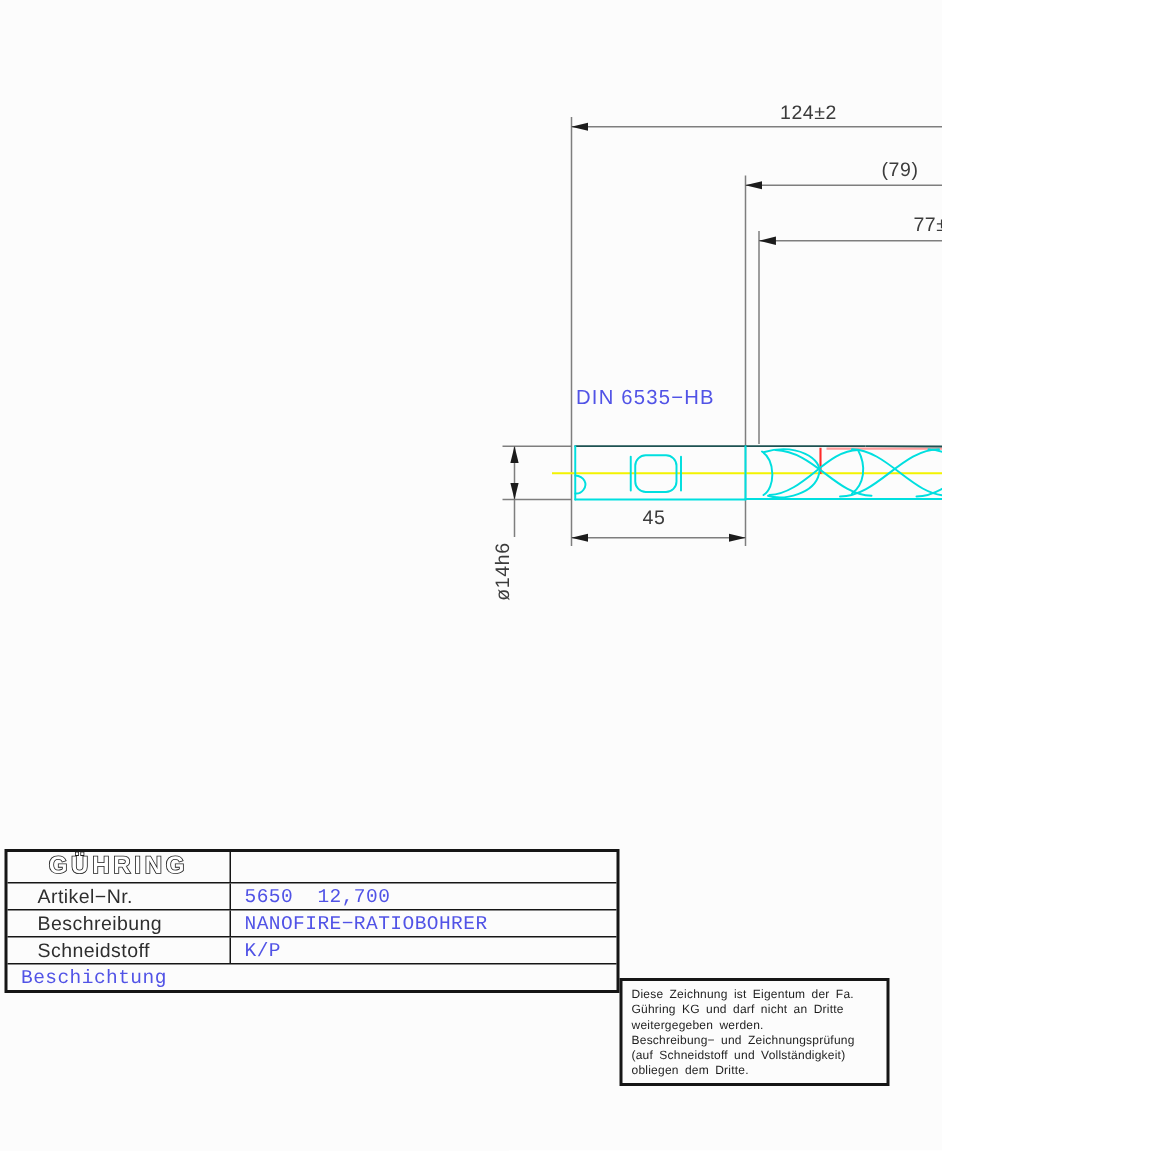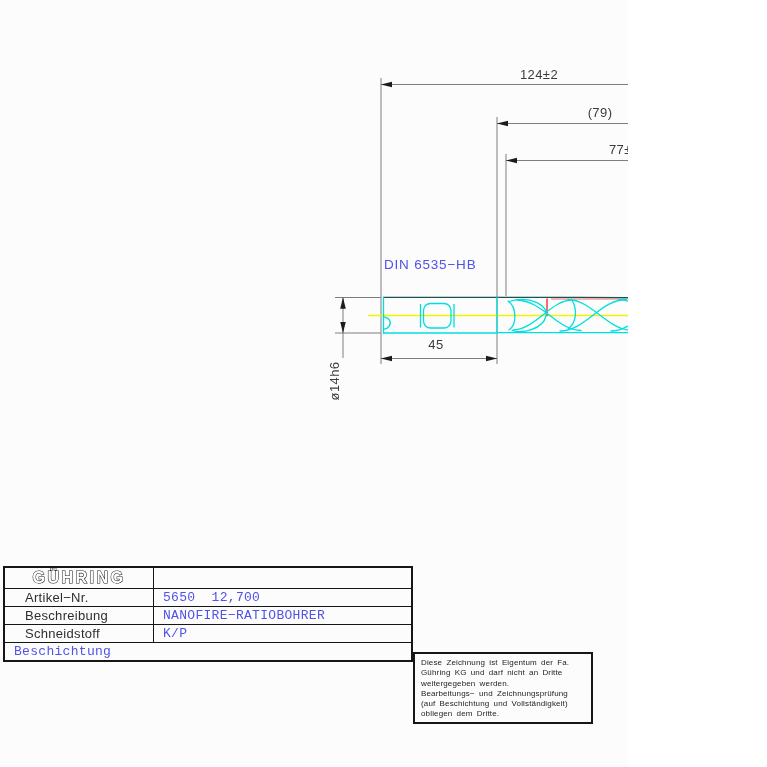--- a/index.html
+++ b/index.html
@@ -150,18 +150,18 @@
     </div>
     <div class="tb-row">
       <div class="tb-c2">Beschichtung</div>
     </div>
   </div>
 
   <div class="note">
     <div>Diese Zeichnung ist Eigentum der Fa.</div>
     <div>Gühring KG und darf nicht an Dritte</div>
     <div>weitergegeben werden.</div>
-    <div>Bearbeitungs− und Zeichnungsprüfung</div>
-    <div>(auf Beschichtung und Vollständigkeit)</div>
+    <div>Beschreibung− und Zeichnungsprüfung</div>
+    <div>(auf Schneidstoff und Vollständigkeit)</div>
     <div>obliegen dem Dritte.</div>
   </div>
 
 </div>
 
 </body></html>

